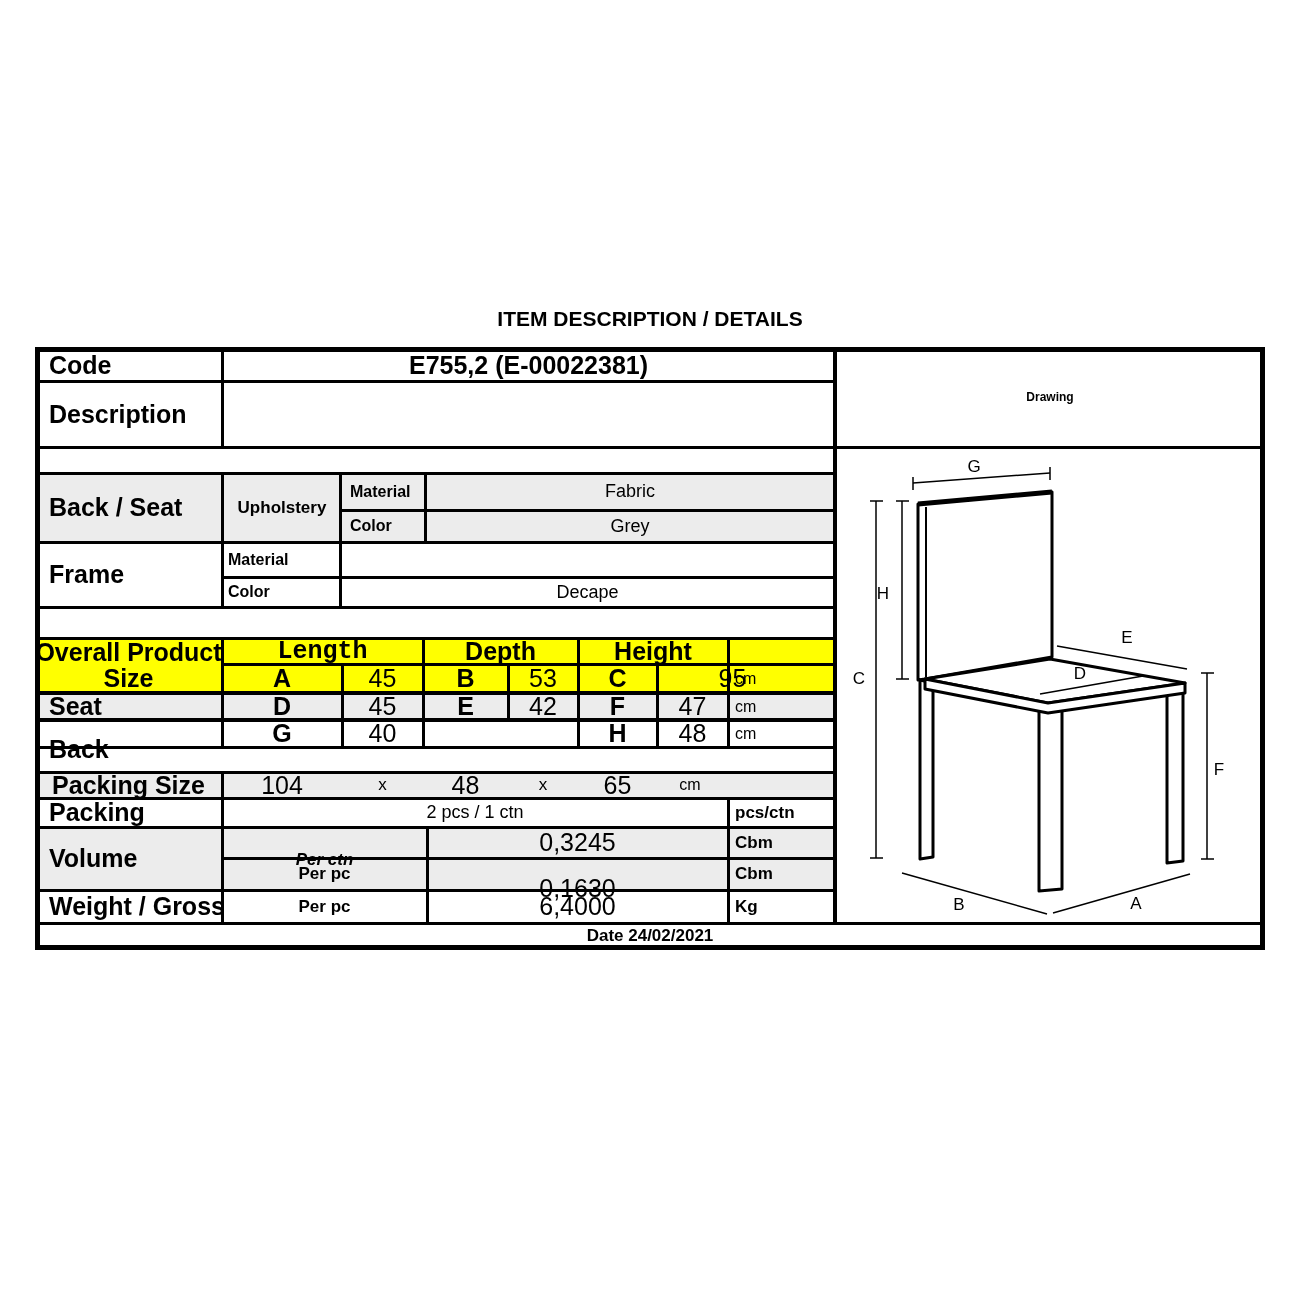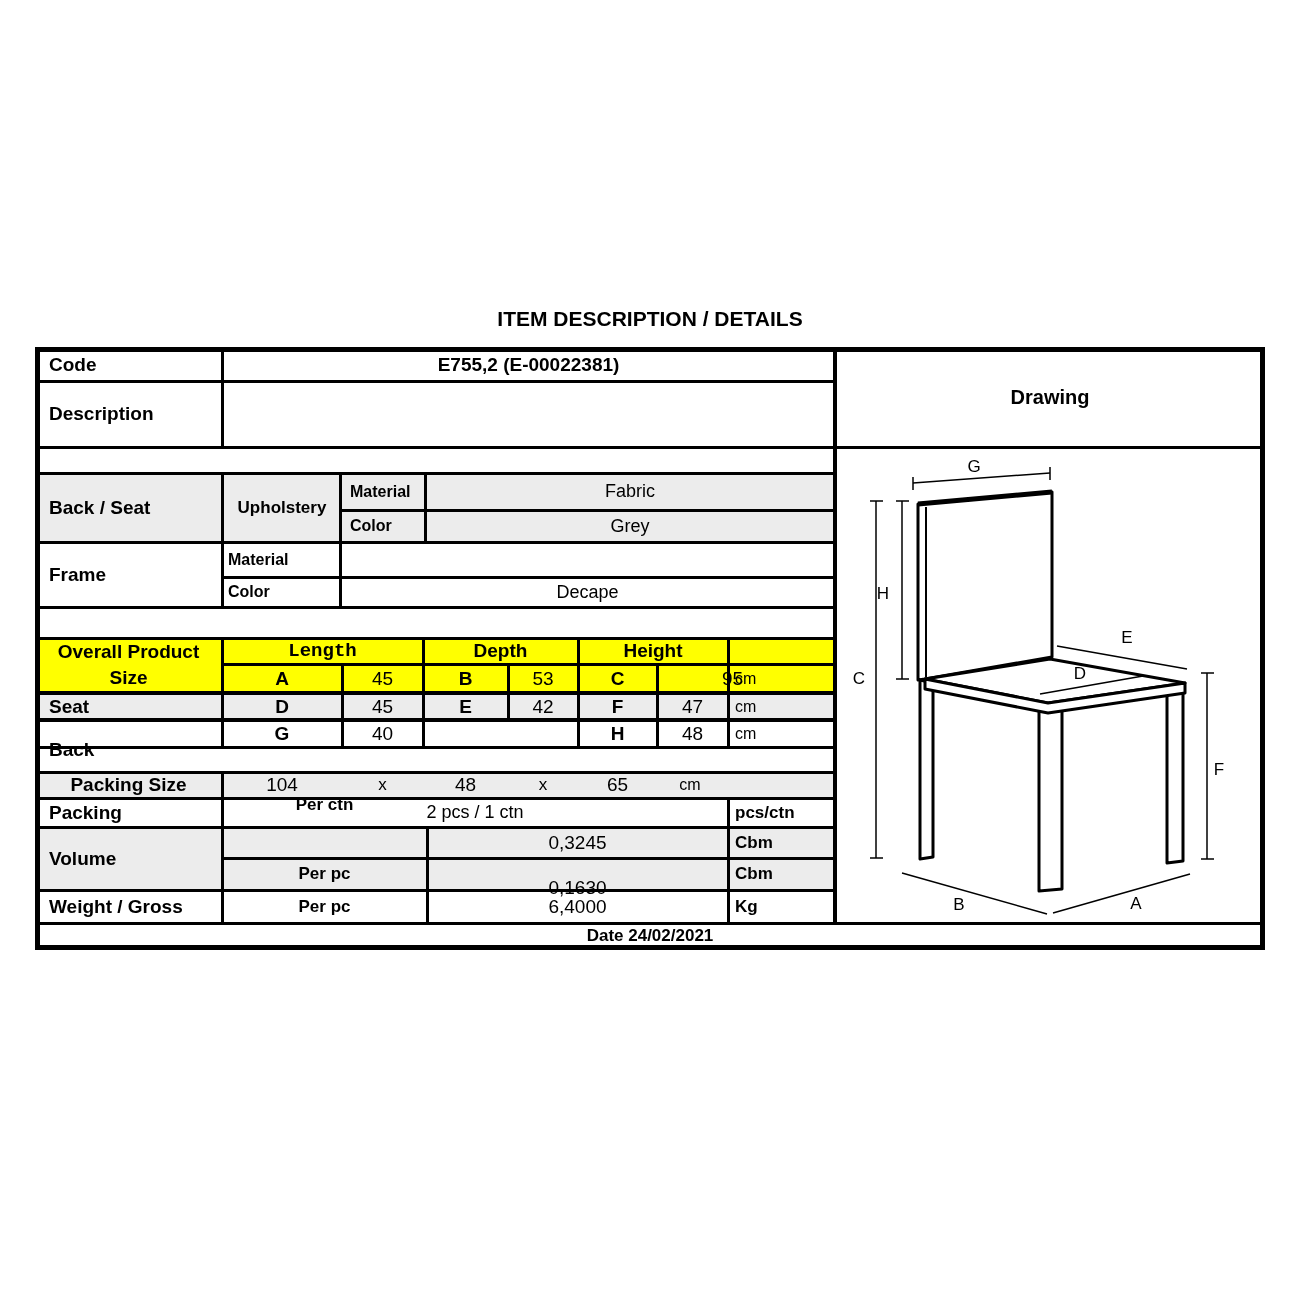--- a/index.html
+++ b/index.html
@@ -7,22 +7,22 @@
          font-family:"Liberation Sans",sans-serif;color:#000;}
   .cell{position:absolute;display:flex;align-items:center;white-space:nowrap;color:#000;
         font-family:"Liberation Sans",sans-serif;}
   .c{justify-content:center;}
   .l{padding-left:7px;}
   .l2{padding-left:4px;}
   .b{font-weight:bold;}
   .f16{font-size:16px;}
   .f17{font-size:17px;}
   .f18{font-size:18px;}
-  .f19{font-size:19px;}
-  .f20{font-size:20px;}
+  .f19{font-size:25px;}
+  .f20{font-size:12px;}
   .f21{font-size:21px;}
   svg.layer{position:absolute;left:0;top:0;}
   svg text{font-family:"Liberation Sans",sans-serif;font-size:17px;fill:#000;}
 </style>
 </head>
 <body>
 
 <div class="stage">
 
   <div class="cell c b f21" style="left:35px;top:303px;width:1230px;height:32px;">ITEM DESCRIPTION / DETAILS</div>
@@ -127,21 +127,21 @@
   <div class="cell c f19" style="left:423px;top:772px;width:85px;height:26px;">48</div>
   <div class="cell c f17" style="left:508px;top:772px;width:70px;height:26px;">x</div>
   <div class="cell c f19" style="left:578px;top:772px;width:79px;height:26px;">65</div>
   <div class="cell c f16" style="left:650px;top:772px;width:80px;height:26px;">cm</div>
 
   <div class="cell l b f19" style="left:42px;top:798px;width:178px;height:29px;">Packing</div>
   <div class="cell c f18" style="left:222px;top:798px;width:506px;height:29px;">2 pcs / 1 ctn</div>
   <div class="cell l b f17" style="left:728px;top:798px;width:105px;height:29px;">pcs/ctn</div>
 
   <div class="cell l b f19" style="left:42px;top:827px;width:178px;height:63px;">Volume</div>
-  <div class="cell c b f17" style="left:222px;top:789px;width:205px;height:31px;">Per ctn</div>
+  <div class="cell c b f17" style="left:222px;top:844px;width:205px;height:31px;font-style:italic;">Per ctn</div>
   <div class="cell c f19" style="left:427px;top:827px;width:301px;height:31px;">0,3245</div>
   <div class="cell l b f17" style="left:728px;top:827px;width:105px;height:31px;">Cbm</div>
   <div class="cell c b f17" style="left:222px;top:858px;width:205px;height:32px;">Per pc</div>
   <div class="cell c f19" style="left:427px;top:848px;width:301px;height:32px;margin-top:24px;">0,1630</div>
   <div class="cell l b f17" style="left:728px;top:858px;width:105px;height:32px;">Cbm</div>
 
   <div class="cell l b f19" style="left:42px;top:890px;width:178px;height:33px;">Weight / Gross</div>
   <div class="cell c b f17" style="left:222px;top:890px;width:205px;height:33px;">Per pc</div>
   <div class="cell c f19" style="left:427px;top:890px;width:301px;height:33px;">6,4000</div>
   <div class="cell l b f17" style="left:728px;top:890px;width:105px;height:33px;">Kg</div>

